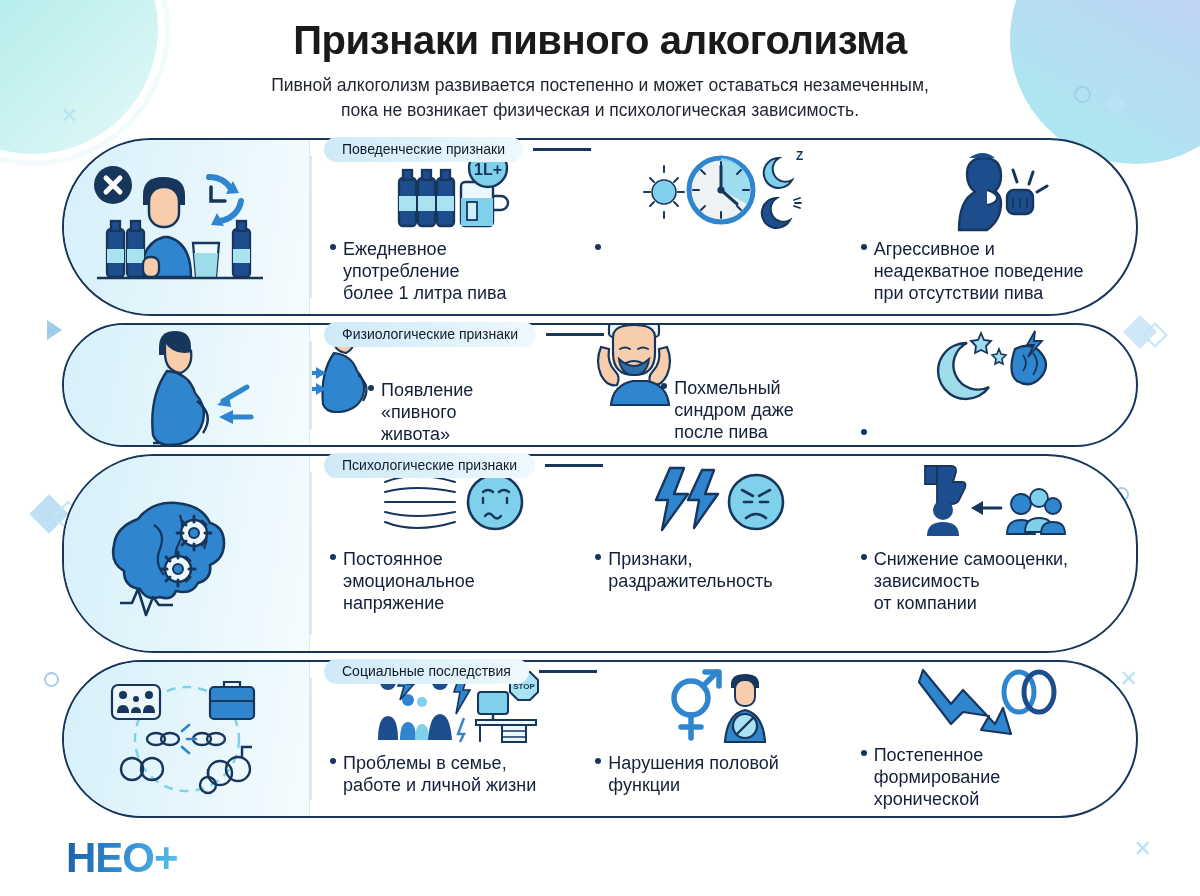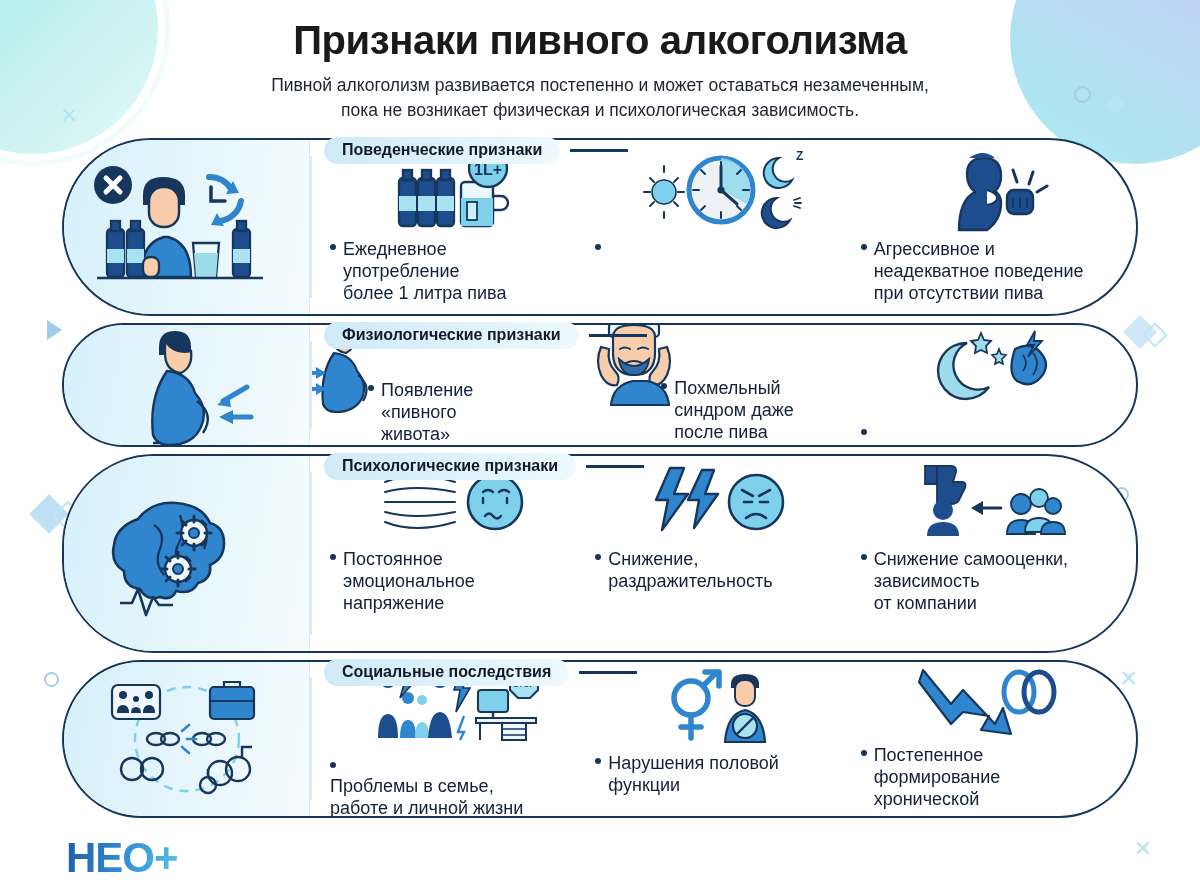--- a/index.html
+++ b/index.html
@@ -116,21 +116,21 @@
   
   .tab {
     position: absolute; z-index: 6;
     top: -1px; left: 262px;
     display: flex; align-items: center; gap: 0;
   }
   .tab .pill {
     background: linear-gradient(90deg, #cfeaf7 0%, #dff2fb 55%, #eef9fd 100%);
     border-radius: 16px;
     padding: 4px 18px 5px 18px;
-    font-size: 16px; font-weight: bold; color: #121a2a;
+    font-size: 14px; font-weight: normal; color: #121a2a;
     white-space: nowrap;
   }
   .tab .rule {
     width: 58px; height: 2.5px; background: #17365c; margin-left: 10px;
   }
 
   
   .vdiv {
     position: absolute; left: 246px; top: 16px; bottom: 16px;
     width: 1.5px; background: #dfe9f0;
@@ -487,21 +487,21 @@
                 <path d="M88 26 l11 6"></path>
                   <path d="M116 26 l-11 6"></path>
                 <path d="M90 38 h8"></path>
                   <path d="M106 38 h8"></path>
                 <path d="M92 54 q10-8 20 0"></path>
               </g>
             </svg>
           </div>
           <div class="bullet" style="margin-top:12px;">
             <span class="dot"></span>
-            <span class="txt">Снижение,
+            <span class="txt">Признаки,
 раздражительность</span>
           </div>
         </div>
 
         <div class="item">
           <div class="art">
             <svg width="148" height="74" viewBox="0 0 148 74">
               <path d="M12 4 h12 v18 h-12z" fill="#1d4d8c" stroke="#17365c" stroke-width="1.8"></path>
               <path d="M24 4 h14 q6 0 5 6 l-3 10 h9 q5 0 3 6 l-6 12 q-2 4 -8 4 h-14z" fill="#1d4d8c" stroke="#17365c" stroke-width="1.8"></path>
               <circle cx="30" cy="48" r="10" fill="#1d4d8c"></circle>
@@ -591,21 +591,21 @@
               <line x1="121" y1="44" x2="121" y2="50" stroke="#17365c" stroke-width="2.4"></line>
               <rect x="104" y="50" width="60" height="5" fill="#eef8fc" stroke="#17365c" stroke-width="2"></rect>
               <rect x="130" y="55" width="24" height="17" fill="#eef8fc" stroke="#17365c" stroke-width="2"></rect>
               <line x1="130" y1="61" x2="154" y2="61" stroke="#17365c" stroke-width="1.6"></line>
               <line x1="130" y1="67" x2="154" y2="67" stroke="#17365c" stroke-width="1.6"></line>
               <line x1="108" y1="55" x2="108" y2="72" stroke="#17365c" stroke-width="2"></line>
               <path d="M146 2 h12 l8 8 v12 l-8 8 h-12 l-8-8 v-12z" fill="#a9e3f2" stroke="#17365c" stroke-width="2"></path>
               <text x="152" y="19" font-family="Liberation Sans, sans-serif" font-size="8" font-weight="bold" fill="#17365c" text-anchor="middle">STOP</text>
             </svg>
           </div>
-          <div class="bullet" style="margin-top:16px;flex-direction:column;">
+          <div class="bullet" style="margin-top:10px;">
             <span class="dot"></span>
             <span class="txt">Проблемы в семье,
 работе и личной жизни</span>
           </div>
         </div>
 
         <div class="item">
           <div class="art">
             <svg width="118" height="72" viewBox="0 0 118 72">
               <circle cx="28" cy="28" r="17" fill="none" stroke="#2f86cf" stroke-width="5.5"></circle>

